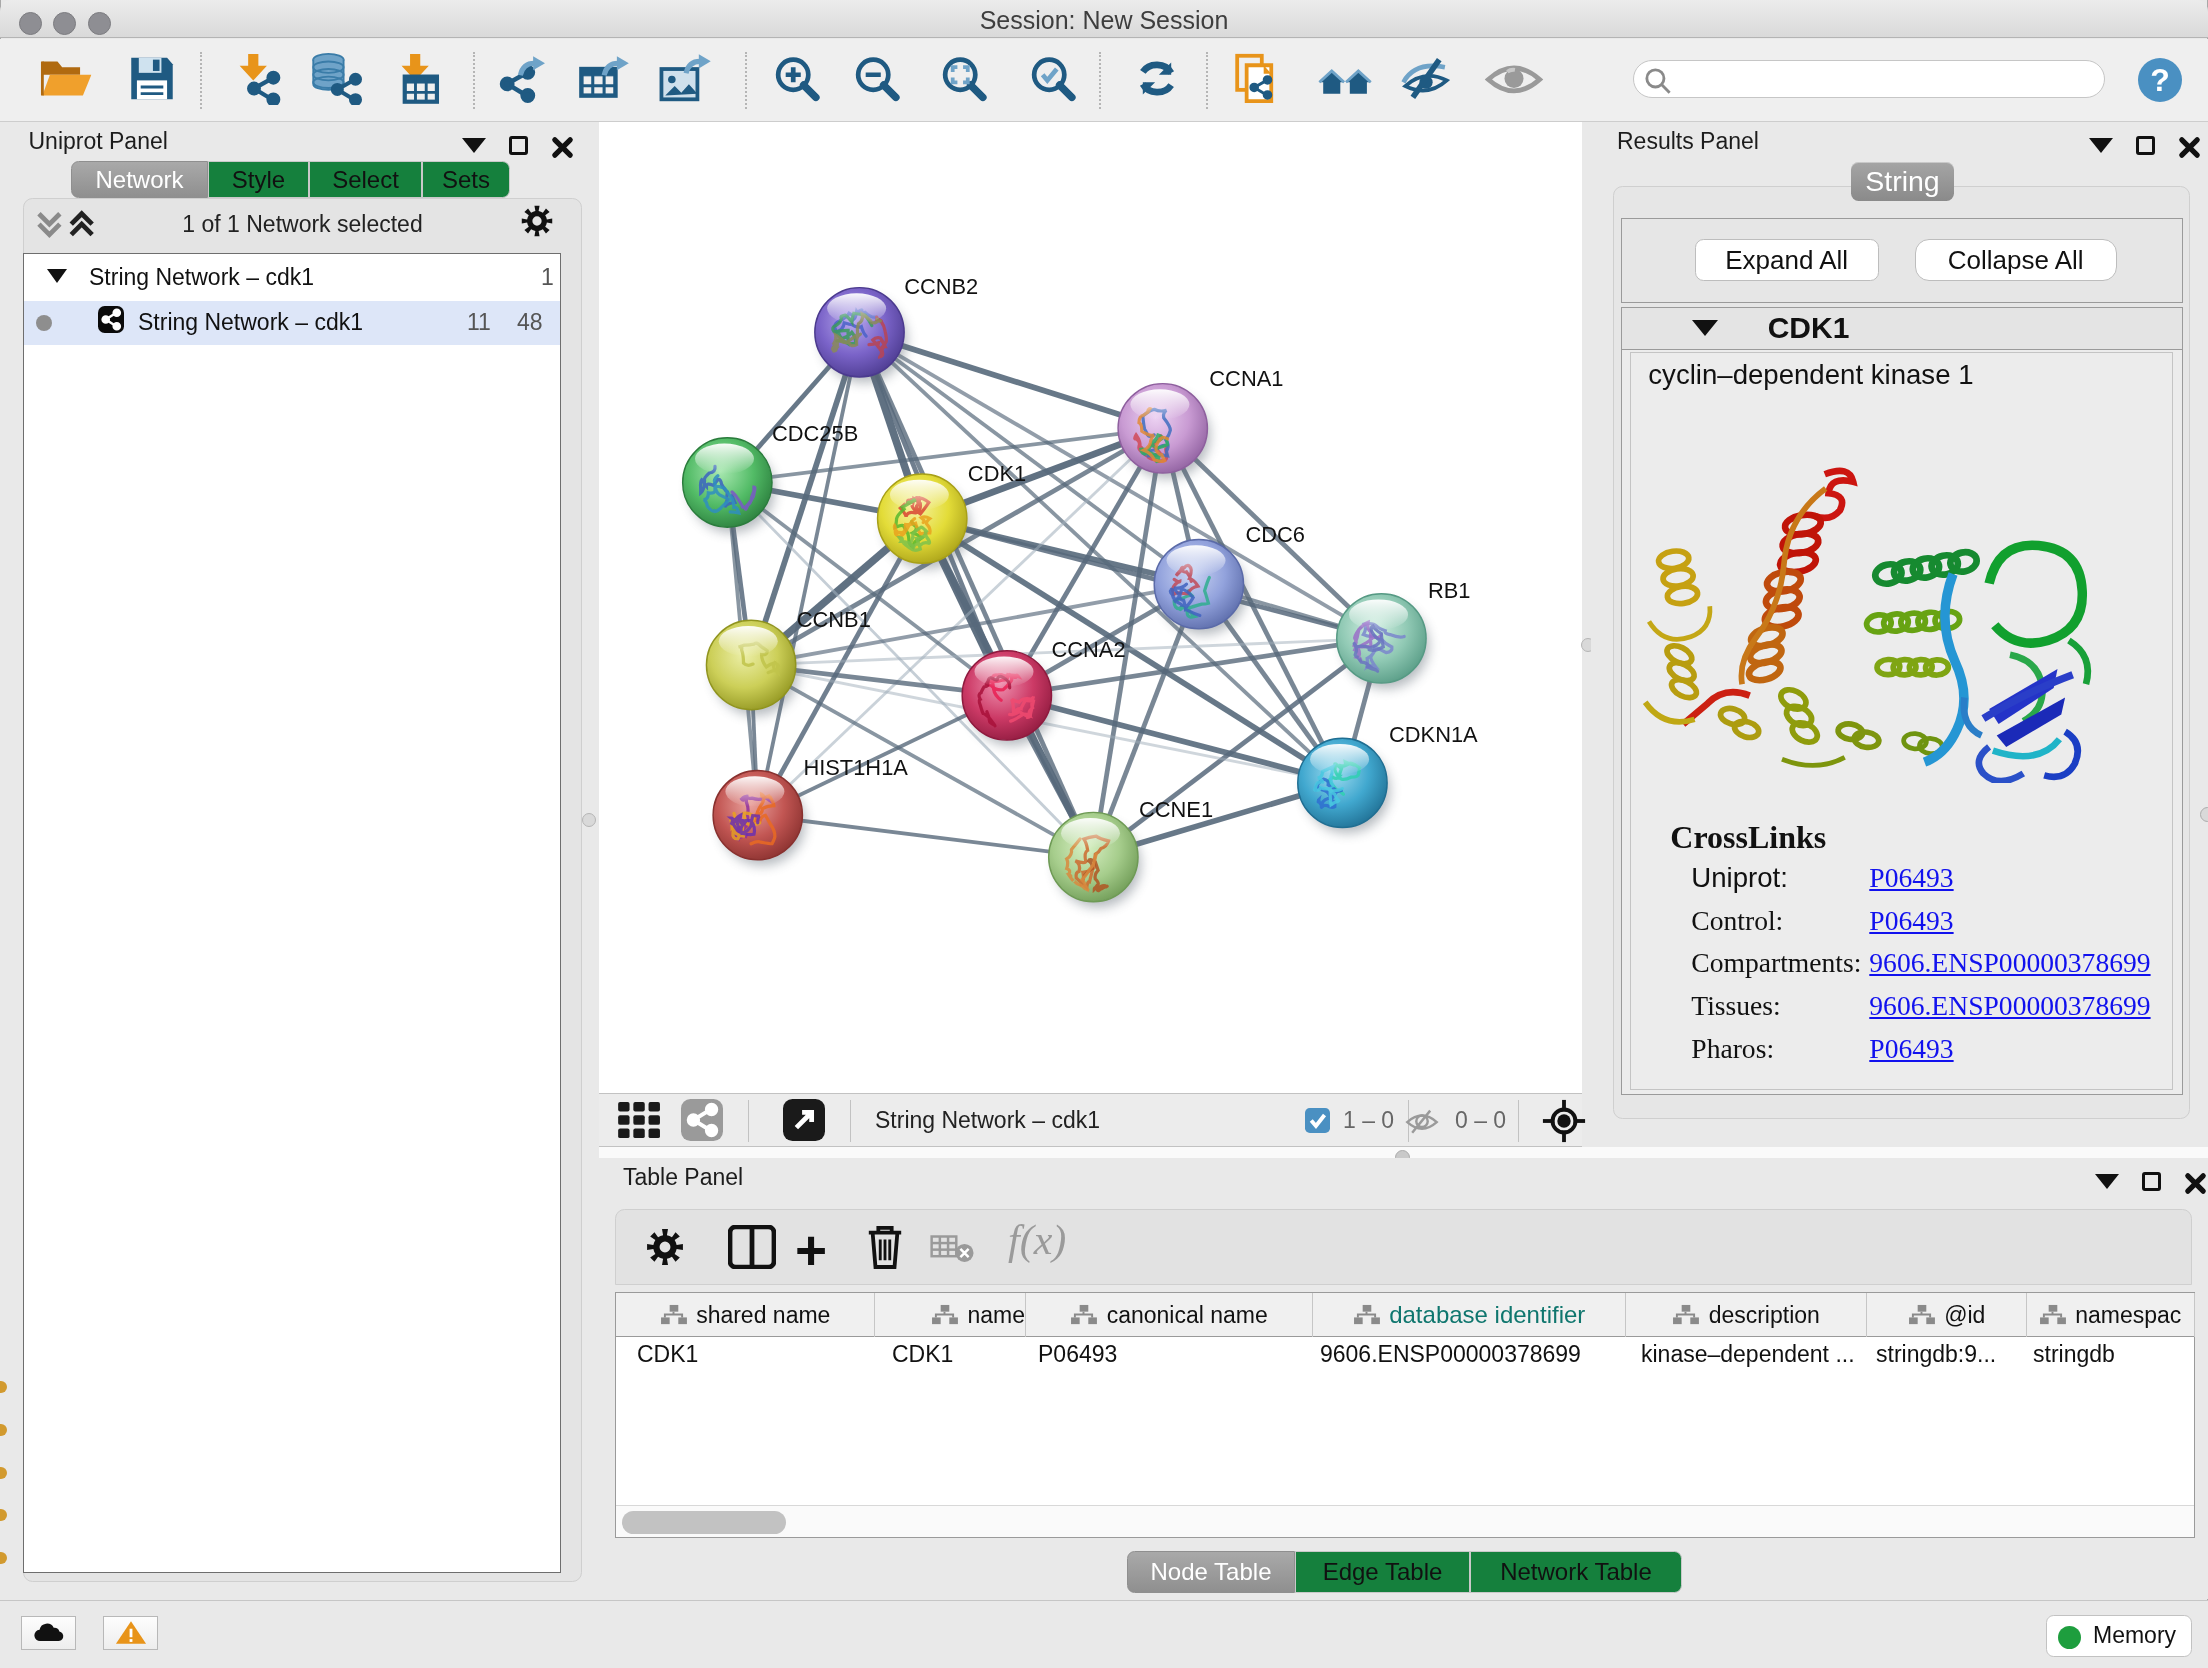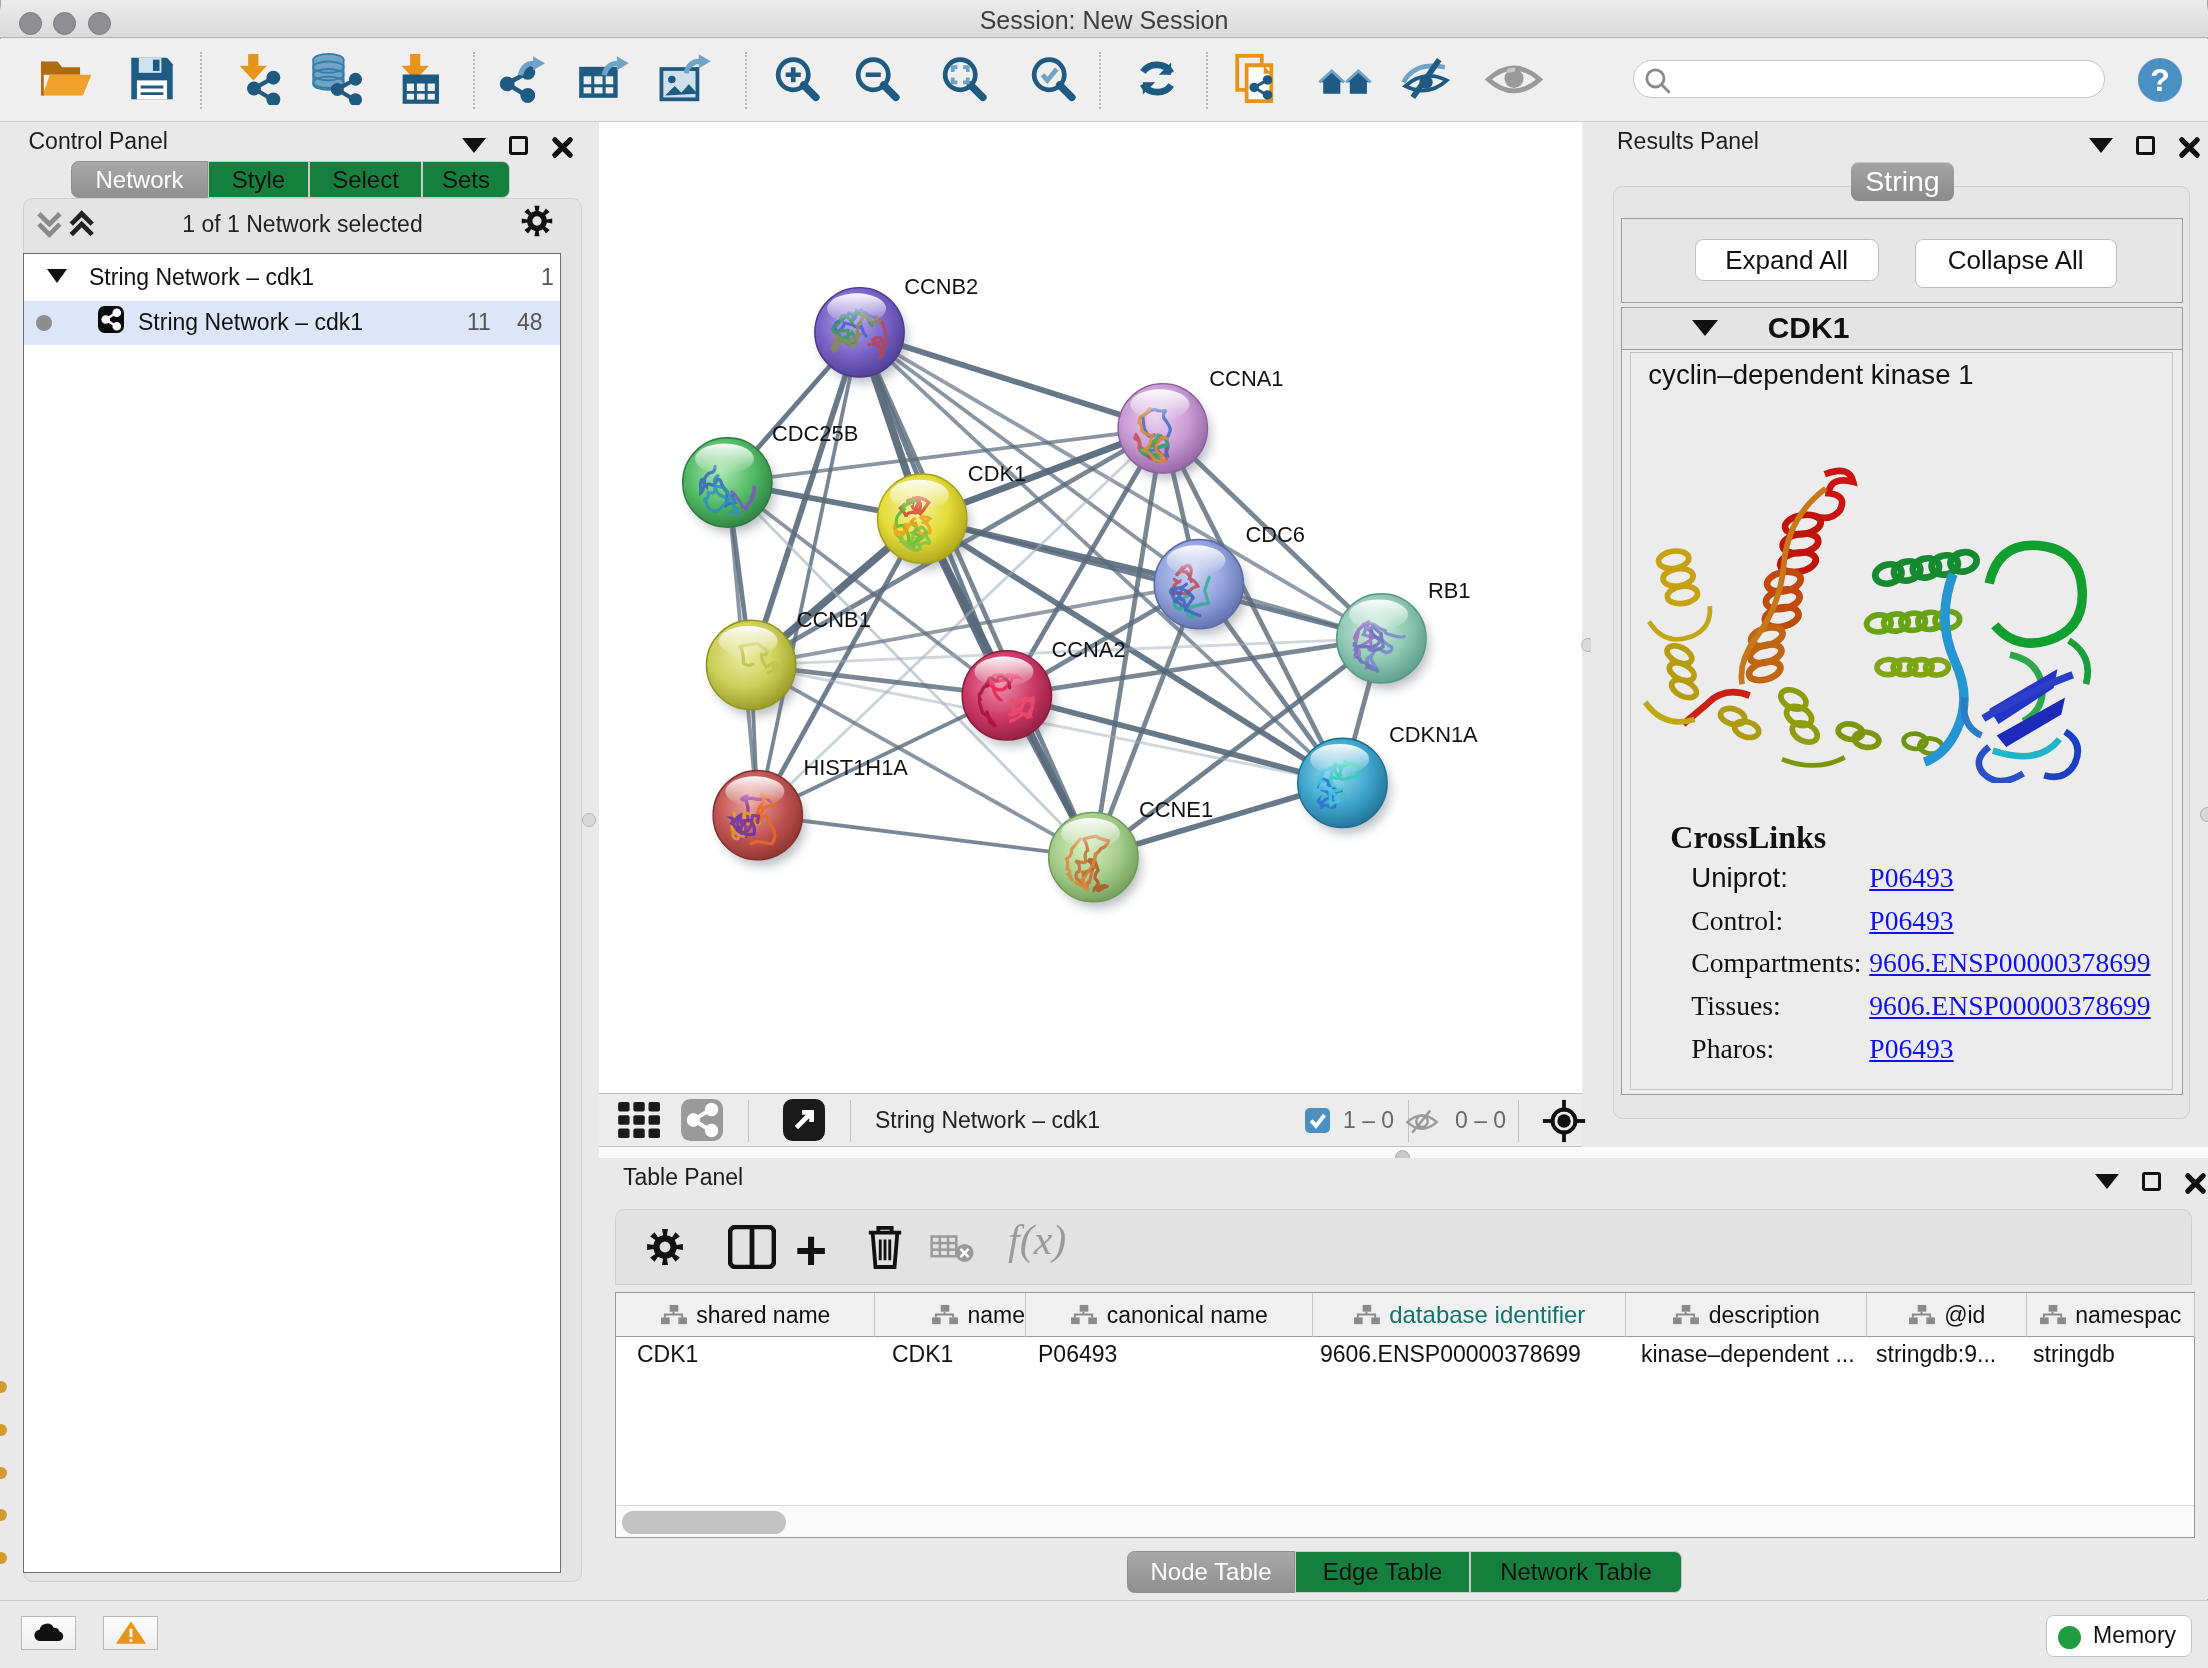--- a/index.html
+++ b/index.html
@@ -188,21 +188,21 @@
       </svg></div>
     <div class="abs" style="left:1633px;top:21px;width:472px;height:38px;background:#fff;border:1.9px solid #c6c6c6;border-radius:19px">
       <svg width="28.5" height="28.5" style="position:absolute;left:9.5px;top:5.7px" viewBox="0 0 30 30">
         <circle cx="12" cy="12" r="9" fill="none" stroke="#8a8a8a" stroke-width="3"></circle>
         <line x1="19" y1="19" x2="27" y2="27" stroke="#8a8a8a" stroke-width="3"></line>
       </svg>
     </div>
     <div class="abs" style="left:2138px;top:19px;width:44px;height:44px;border-radius:50%;background:#4a90c2;color:#fff;font-size:32px;font-weight:bold;text-align:center;line-height:44px">?</div>
   </div>
 <div class="abs" style="left:0;top:122px;width:597px;height:1478px;background:#e9e9e9">
-    <div class="phdr abs" style="left:28.5px;top:5.7px">Control Panel</div>
+    <div class="phdr abs" style="left:28.5px;top:5.7px">Uniprot Panel</div>
     <div class="pctl" style="left:462px;top:9.5px">
       <div class="tri"></div>
       <div class="sq"></div>
       <svg width="23" height="23" viewBox="0 0 24 24" style="margin-top:2.9px">
         <path d="M4 4 L20 20 M20 4 L4 20" stroke="#111" stroke-width="5.5" stroke-linecap="round"></path>
       </svg>
     </div>
     <div class="tabbtn tabsel abs" style="left:71px;top:39px;width:137px;border-radius:7.6px 0 0 7.6px;">Network</div>
     <div class="tabbtn abs" style="left:208px;top:39px;width:101px;">Style</div>
     <div class="tabbtn abs" style="left:309px;top:39px;width:113px;">Select</div>
@@ -536,21 +536,21 @@
       <div class="tri"></div>
       <div class="sq"></div>
       <svg width="23" height="23" viewBox="0 0 24 24" style="margin-top:2.9px">
         <path d="M4 4 L20 20 M20 4 L4 20" stroke="#111" stroke-width="5.5" stroke-linecap="round"></path>
       </svg>
     </div>
     <div class="abs" style="left:260px;top:40px;width:103px;height:39px;background:linear-gradient(#a5a5a5,#8a8a8a);border-radius:7.6px;color:#fff;font-size:28.5px;text-align:center;line-height:39px;z-index:5;box-shadow:inset 0 1px 0 rgba(255,255,255,.4)">String</div>
     <div class="abs" style="left:22px;top:64px;width:577px;height:933px;background:#e6e6e6;border:1px solid #cfcfcf;border-radius:9.5px">
       <div class="abs" style="left:6.7px;top:31px;width:562px;height:85px;border:1.9px solid #9a9a9a">
         <div class="abs" style="left:73px;top:20px;width:184px;height:42px;background:#fff;border:1.9px solid #bdbdbd;border-radius:8.6px;font-size:26px;text-align:center;line-height:40px;color:#111">Expand All</div>
-        <div class="abs" style="left:293px;top:20px;width:202px;height:49px;background:#fff;border:1.9px solid #bdbdbd;border-radius:8px;font-size:26px;text-align:center;line-height:40px;color:#111">Collapse All</div>
+        <div class="abs" style="left:293px;top:20px;width:202px;height:42px;background:#fff;border:1.9px solid #bdbdbd;border-radius:14px;font-size:26px;text-align:center;line-height:40px;color:#111">Collapse All</div>
       </div>
       <div class="abs" style="left:6.7px;top:120px;width:562px;height:788px;border:1.9px solid #9a9a9a;background:#ececec">
         <div class="abs" style="left:0;top:0;width:100%;height:42px;background:#e4e4e4;border-bottom:1.9px solid #9a9a9a">
           <div class="abs" style="left:70px;top:12.4px;width:0;height:0;border-left:13.3px solid transparent;border-right:13.3px solid transparent;border-top:16px solid #111"></div>
           <div class="abs" style="left:146px;top:2.9px;font-size:30px;font-weight:bold;color:#111">CDK1</div>
         </div>
         <div class="abs" style="left:8.6px;top:44px;width:543px;height:738px;background:#ececec;border:1px solid #c4c4c4">
           <div class="abs" style="left:17px;top:5.7px;font-size:27.6px;color:#111">cyclin–dependent kinase 1</div>
           <div class="abs" style="left:7.6px;top:107px"><svg width="514" height="323" viewBox="0 0 540 340">
               <path d="M195 15 q26 -10 30 8 q-24 -6 -26 12 q20 2 12 18 q-10 12 -26 6" fill="none" stroke="#cc1510" stroke-width="7"></path>

